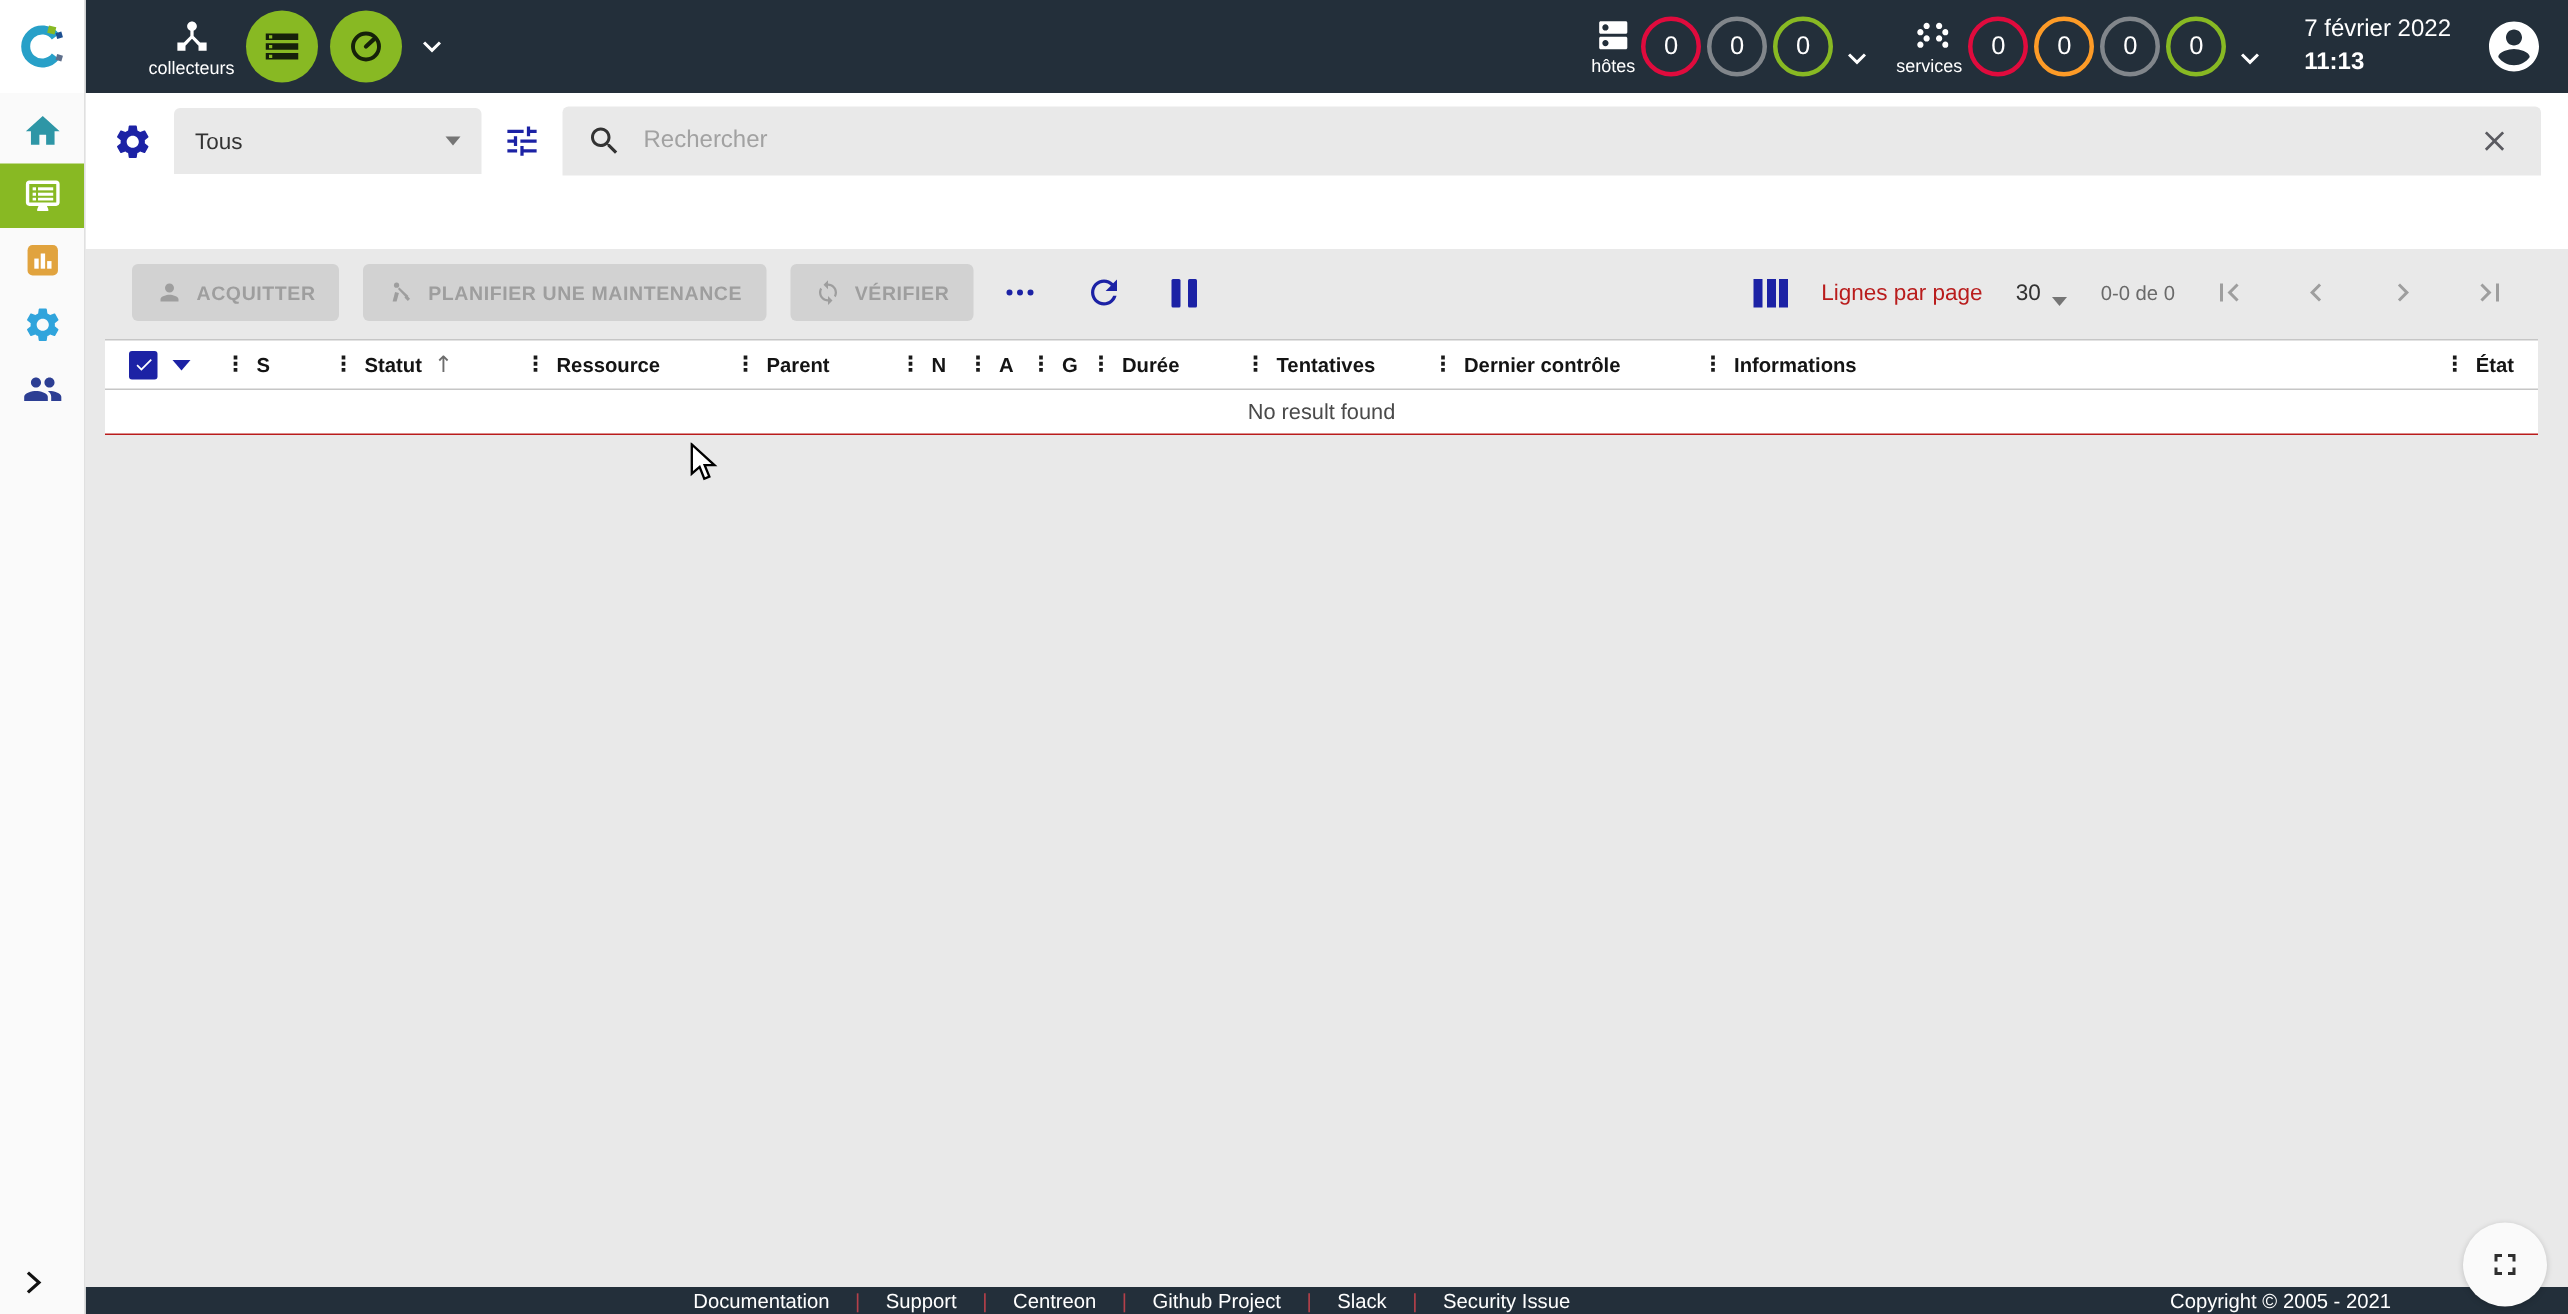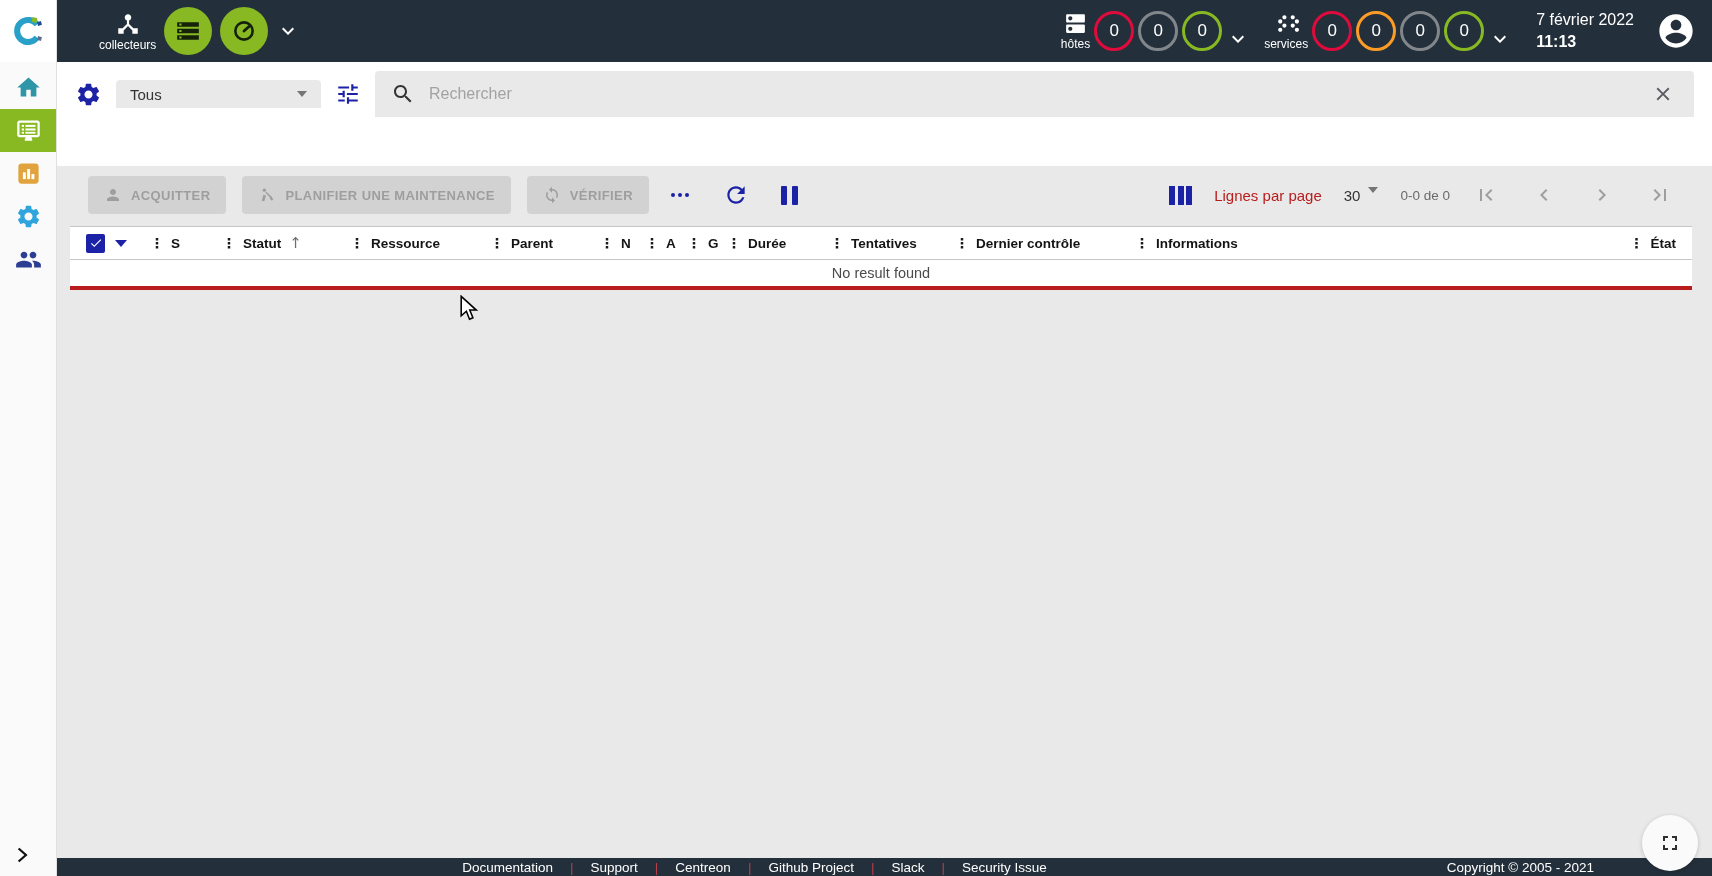--- a/index.html
+++ b/index.html
@@ -36,58 +36,58 @@
   .datetime{text-align:left;font-size:16px;line-height:1.35;margin-left:10px;}
   .datetime .time{font-weight:bold;}
   .avatar{width:40px;height:40px;margin-left:8px;cursor:pointer;display:flex;align-items:center;justify-content:center;}
   
   .white-band{position:absolute;left:57px;right:0;top:62px;height:104px;background:#fff;z-index:10;}
   .breadcrumb{height:40px;display:flex;align-items:center;padding-left:18px;gap:12px;font-size:15px;}
   .crumb-1{color:#9a9da0;cursor:pointer;}
   .crumb-sep{color:#9a9da0;font-size:14px;}
   .crumb-2{color:#5f6a73;}
   .filterbar{height:64px;display:flex;align-items:center;padding:0 18px;gap:14px;}
-  .scope-select{width:205px;height:28px;background:#e9e9e9;border-radius:4px 4px 0 0;display:flex;align-items:center;padding:0 14px;font-size:15px;color:#333;cursor:pointer;}
+  .scope-select{width:205px;height:44px;background:#e9e9e9;border-radius:4px 4px 0 0;display:flex;align-items:center;padding:0 14px;font-size:15px;color:#333;cursor:pointer;}
   .scope-select .caret-down{margin-left:auto;}
   .caret-down{width:0;height:0;border-left:5px solid transparent;border-right:5px solid transparent;border-top:6px solid #757575;}
   .searchbox{flex:1;height:46px;background:#e9e9e9;border-radius:4px 4px 0 0;display:flex;align-items:center;padding:0 16px;gap:14px;}
   .searchbox input{flex:1;border:none;background:transparent;outline:none;font-size:16px;color:#333;font-family:"Liberation Sans",sans-serif;}
   .searchbox input::placeholder{color:#a2a2a2;}
   .clear-btn{background:none;border:none;cursor:pointer;display:flex;align-items:center;padding:4px;}
   
   .content{position:absolute;left:57px;right:0;top:166px;bottom:35px;background:#e9e9e9;}
   .toolbar{margin:4px 20px 0 13px;height:50px;display:flex;align-items:center;padding:0 18px;gap:16px;}
   .act-btn{display:flex;align-items:center;gap:9px;background:#d2d2d2;color:#9e9e9e;border:none;border-radius:4px;padding:10px 16px;font-size:13px;font-weight:bold;letter-spacing:.4px;font-family:"Liberation Sans",sans-serif;cursor:default;}
   .more-btn{background:none;border:none;display:flex;gap:3px;align-items:center;padding:6px;cursor:pointer;}
   .more-btn i{width:4px;height:4px;border-radius:50%;background:#1c22a5;display:block;}
   .icon-btn{background:none;border:none;cursor:pointer;display:flex;align-items:center;padding:4px;margin-left:8px;}
   .pause-icon{display:flex;gap:5px;}
   .pause-icon i{width:6px;height:19px;background:#1c22a5;display:block;border-radius:1px;}
   .toolbar-right{margin-left:auto;display:flex;align-items:center;gap:22px;}
   .cols-icon{display:flex;gap:2.5px;cursor:pointer;}
   .cols-icon i{width:6px;height:19px;background:#1c22a5;display:block;}
   .lpp-label{font-size:15px;color:#b91c1c;}
-  .lpp-select{display:flex;align-items:flex-start;gap:8px;font-size:15px;color:#333;cursor:pointer;}
+  .lpp-select{display:flex;align-items:flex-end;gap:8px;font-size:15px;color:#333;cursor:pointer;}
   .range{font-size:13.5px;color:#6a6a6a;}
   .pager{display:flex;align-items:center;gap:30px;}
   .pg-btn{background:none;border:none;cursor:default;display:flex;align-items:center;padding:2px;}
   
   .table-wrap{margin:6px 20px 0 13px;}
   .thead{background:#fff;border-top:1px solid #c6c6c6;border-bottom:1px solid #c6c6c6;height:34px;display:flex;align-items:center;padding:0 16px;font-size:13.5px;font-weight:bold;color:#141414;}
   .th{display:flex;align-items:center;cursor:pointer;}
   .drag{font-family:"DejaVu Sans",sans-serif;font-weight:bold;color:#1a1a1a;font-size:14px;margin-right:7px;line-height:1;}
   .th-select{width:64px;display:flex;align-items:center;gap:10px;}
   .checkbox{width:19px;height:19px;background:#1c22a5;border-radius:2px;display:flex;align-items:center;justify-content:center;cursor:pointer;}
   .sel-caret{width:0;height:0;border-left:6px solid transparent;border-right:6px solid transparent;border-top:7px solid #1c22a5;cursor:pointer;}
   .th-s{width:72px;} .th-statut{width:128px;} .th-ressource{width:140px;} .th-parent{width:110px;}
   .th-n{width:45px;} .th-a{width:42px;} .th-g{width:40px;} .th-duree{width:103px;}
   .th-tentatives{width:125px;} .th-dernier{width:180px;} .th-informations{flex:1;}
   .th-etat{margin-left:auto;}
   .sort-arrow{font-family:"DejaVu Sans",sans-serif;color:#6d6d6d;font-weight:normal;font-size:15px;margin-left:8px;}
-  .empty-row{background:#fff;height:30px;border-bottom:4px solid #b91c1c;display:flex;align-items:center;justify-content:center;font-size:14.5px;color:#4a4a4a;}
+  .empty-row{background:#fff;height:30px;border-bottom:1px solid #b91c1c;display:flex;align-items:center;justify-content:center;font-size:14.5px;color:#4a4a4a;}
   
   .footer{position:absolute;left:57px;right:0;bottom:0;height:18px;background:#232f3a;display:flex;align-items:center;justify-content:center;color:#fff;z-index:15;}
   .footer-links{display:flex;align-items:center;font-size:13.5px;margin-right:260px;}
   .footer-links a{color:#fff;text-decoration:none;cursor:pointer;}
   .f-sep{color:#b5404a;margin:0 17px;}
   .copyright{position:absolute;right:118px;font-size:13.5px;color:#fff;}
   .fullscreen-btn{position:absolute;right:14px;bottom:5px;width:56px;height:56px;border-radius:50%;background:#fafafa;border:none;box-shadow:0 1px 4px rgba(0,0,0,.18);display:flex;align-items:center;justify-content:center;cursor:pointer;z-index:40;}
   
   .mouse{position:absolute;left:458px;top:295px;z-index:50;pointer-events:none;}
 </style>

